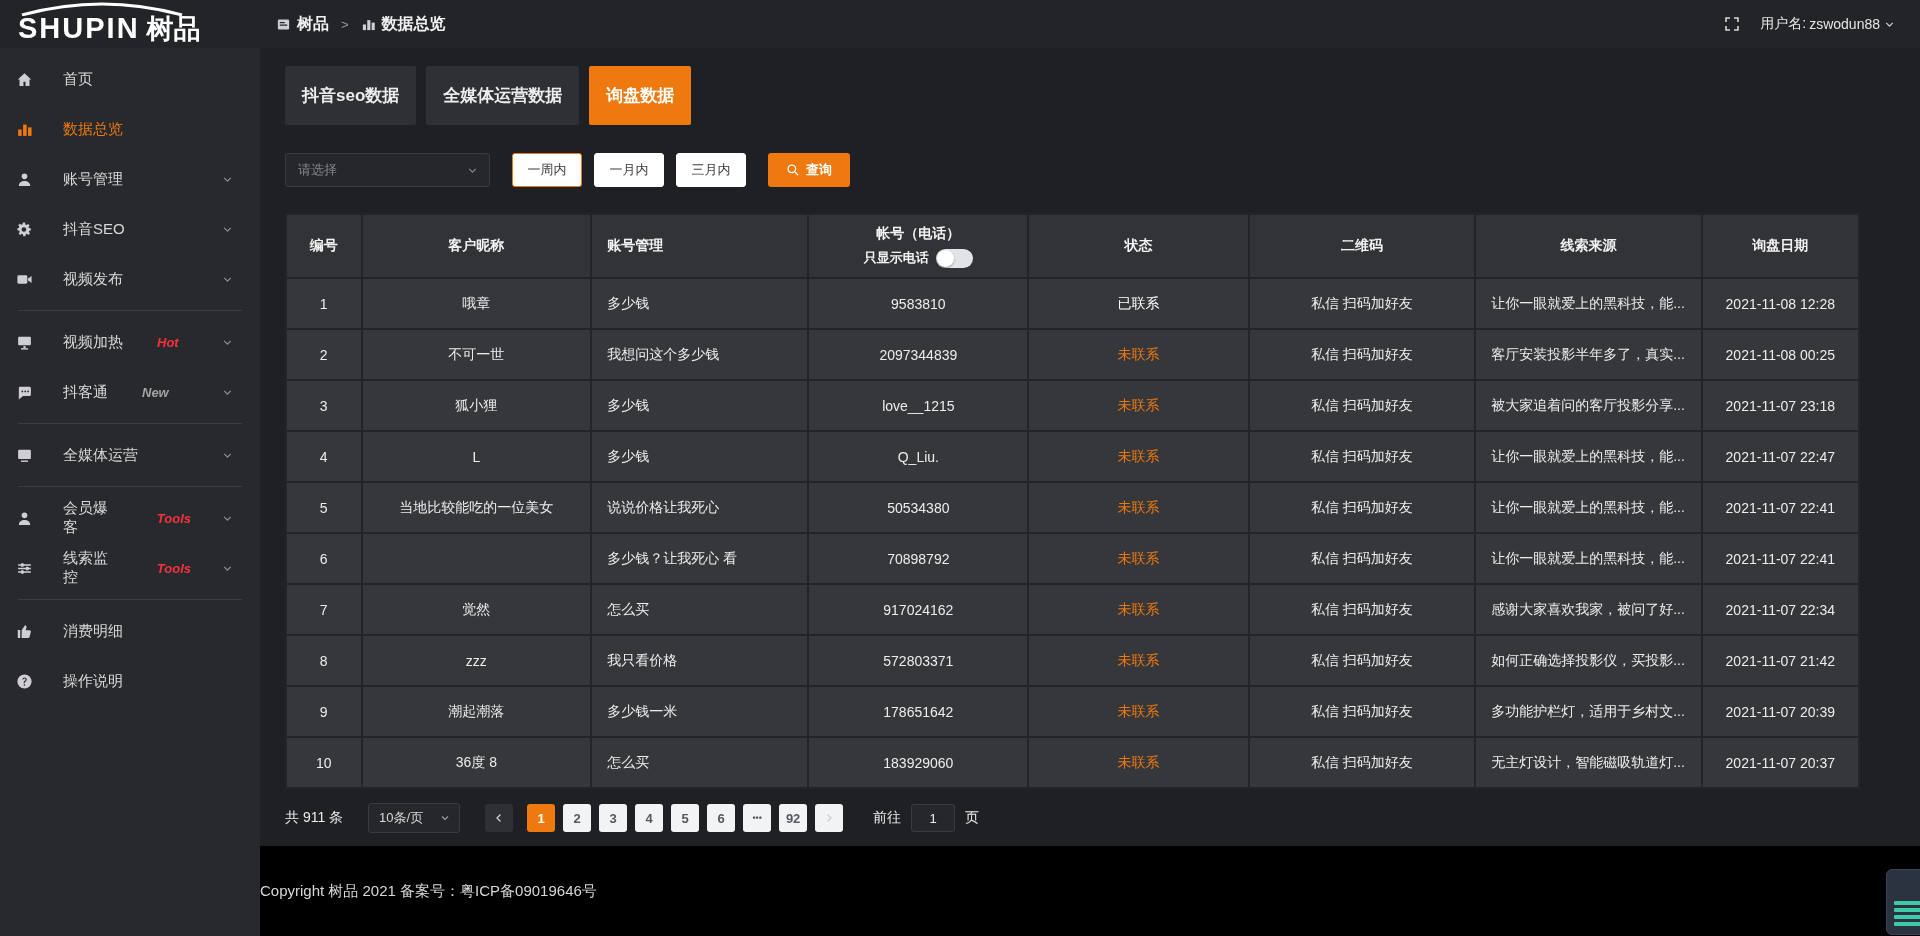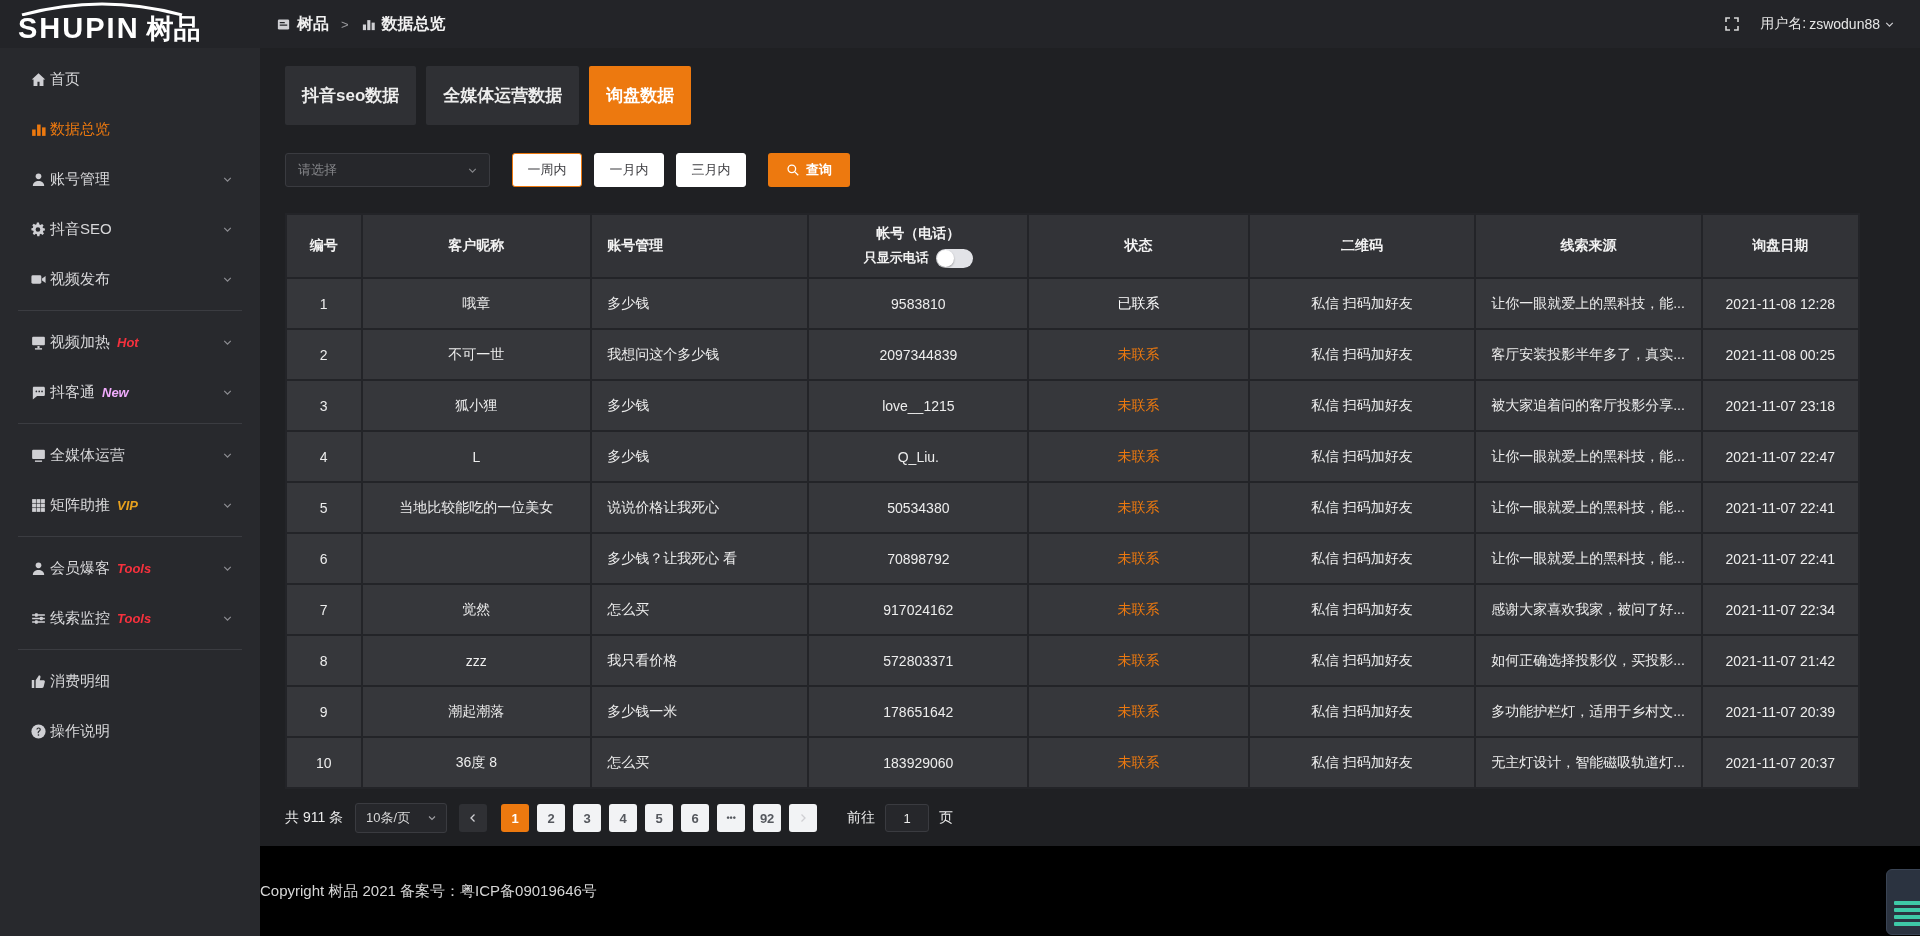--- a/index.html
+++ b/index.html
@@ -19,21 +19,21 @@
   .breadcrumb { display:flex; align-items:center; gap:12px; font-size:16px; font-weight:bold; color:#F1F1F1; margin-left:16px; }
   .bc-item { display:flex; align-items:center; gap:6px; cursor:pointer; }
   .bc-sep { color:#9A9A9E; font-size:13px; font-weight:normal; }
   .header-right { margin-left:auto; display:flex; align-items:center; gap:20px; padding-right:24px; font-size:14px; color:#E6E6E6; }
   .fullscreen-btn { background:none; border:none; color:#D8D8D8; cursor:pointer; display:flex; }
   .user-chip { display:flex; align-items:center; gap:3px; cursor:pointer; }
   .icon { display:inline-flex; align-items:center; justify-content:center; color:#CFCFD3; }
   .icon svg { display:block; }
   
   .sidebar { position:absolute; top:48px; left:0; bottom:0; width:260px; background:#28292D; padding-top:6px; z-index:5; }
-  .side-item { height:50px; display:flex; align-items:center; gap:3px; padding:0 26px 0 30px; font-size:15px; color:#D8D8DA; cursor:pointer; }
+  .side-item { height:50px; display:flex; align-items:center; gap:30px; padding:0 26px 0 16px; font-size:15px; color:#D8D8DA; cursor:pointer; }
   .side-item.active { color:#ED790F; }
   .side-item.active .icon { color:#ED790F; }
   .side-badge { font-style:italic; font-weight:bold; font-size:13px; margin-left:4px; }
   .chev { margin-left:auto; color:#8E8E93; }
   .side-divider { height:1px; background:#3B3C41; margin:6px 18px; }
   
   .main { position:absolute; top:48px; left:260px; right:0; bottom:0; background:#1F2023; padding:0 60px 0 25px; }
   .tabs { display:flex; gap:10px; padding-top:18px; }
   .tab { background:#2F3034; border:none; color:#EDEDED; font-size:17px; font-weight:bold; padding:18px 17px; border-radius:2px; cursor:pointer; font-family:inherit; }
   .tab.active { background:#ED790F; color:#fff; }
@@ -48,21 +48,21 @@
   .data-table th, .data-table td { border:2px solid #232428; }
   .data-table th { background:#323337; color:#F3F3F3; font-size:14px; font-weight:bold; height:64px; padding:0 10px; text-align:center; }
   .data-table td { background:#36373B; color:#EDEDED; font-size:14px; height:51px; padding:0 10px; text-align:center; white-space:nowrap; overflow:hidden; text-overflow:ellipsis; }
   .data-table th.left, .data-table td.left { text-align:left; padding-left:15px; }
   .cell-accent { color:#ED790F; }
   .th-sub { display:flex; align-items:center; justify-content:center; gap:7px; margin-top:6px; font-size:13px; font-weight:bold; }
   .toggle { width:37px; height:19px; background:#E2E3E7; border-radius:10px; position:relative; display:inline-block; cursor:pointer; }
   .toggle-knob { position:absolute; left:1px; top:1px; width:17px; height:17px; background:#fff; border-radius:50%; box-shadow:0 1px 2px rgba(0,0,0,.35); }
   
   .pagination { display:flex; align-items:center; margin-top:14px; font-size:14px; color:#EDEDED; gap:8px; }
-  .pg-size { width:92px; height:30px; background:#26272B; border:1px solid #3A3B40; border-radius:3px; color:#D8D8D8; font-size:13px; display:flex; align-items:center; justify-content:space-between; padding:0 8px 0 10px; margin:0 4px; cursor:pointer; }
+  .pg-size { width:92px; height:30px; background:#26272B; border:1px solid #3A3B40; border-radius:3px; color:#D8D8D8; font-size:13px; display:flex; align-items:center; justify-content:space-between; padding:0 8px 0 10px; margin:0 17px; cursor:pointer; }
   .pg-btn { width:28px; height:28px; border:none; border-radius:3px; background:#F2F3F5; color:#55585E; font-size:13px; font-weight:bold; display:flex; align-items:center; justify-content:center; cursor:pointer; font-family:inherit; }
   .pg-btn.prev { background:#2F3034; color:#C0C4CC; margin-right:6px; }
   .pg-btn.next { margin-left:0; }
   .pg-btn.active { background:#ED790F; color:#fff; }
   .pg-goto { display:flex; align-items:center; gap:10px; margin-left:22px; }
   .pg-input { width:44px; height:28px; background:#26272B; border:1px solid #3A3B40; border-radius:3px; color:#EDEDED; text-align:center; font-size:13px; font-family:inherit; }
   
   .footer { position:absolute; left:0; right:0; bottom:0; height:90px; background:#000000; display:flex; align-items:center; justify-content:flex-start; color:#D6D6D6; font-size:15px; }
   
   .floating-widget { position:absolute; right:-10px; bottom:1px; width:44px; height:66px; background:#2B3340; border:1px solid #3A4454; border-radius:6px; padding:7px 7px 8px; display:flex; flex-direction:column; justify-content:flex-end; gap:3px; z-index:9; cursor:pointer; }
@@ -201,60 +201,36 @@
       <div class="side-item">
         <span class="icon">
           <svg width="17" height="17" viewBox="0 0 24 24">
             <path d="M5 4h14c1.2 0 2 .9 2 2v9c0 1.1-.8 2-2 2H10l-6 5V6c0-1.1.8-2 1-2z" fill="currentColor"></path>
             <circle cx="9" cy="10.5" r="1.2" fill="#28292D"></circle>
             <circle cx="13" cy="10.5" r="1.2" fill="#28292D"></circle>
             <circle cx="17" cy="10.5" r="1.2" fill="#28292D"></circle>
           </svg>
         </span>
         <span>抖客通</span>
-        <span class="side-badge" style="color: #f0abfc;">New</span>
+        <span class="side-badge" style="color: #a3a3a3;">New</span>
         <span class="icon chev">
           <svg width="13" height="13" viewBox="0 0 24 24">
             <path d="M6 9l6 6 6-6" fill="none" stroke="currentColor" stroke-width="2.2"></path>
           </svg>
         </span>
       </div>
       <div class="side-divider"></div>
       <div class="side-item">
         <span class="icon">
           <svg width="17" height="17" viewBox="0 0 24 24">
             <rect x="3" y="4" width="18" height="13" rx="1.5" fill="currentColor"></rect>
             <rect x="7" y="19" width="10" height="2" fill="currentColor"></rect>
           </svg>
         </span>
         <span>全媒体运营</span>
-        <span class="icon chev">
-          <svg width="13" height="13" viewBox="0 0 24 24">
-            <path d="M6 9l6 6 6-6" fill="none" stroke="currentColor" stroke-width="2.2"></path>
-          </svg>
-        </span>
-      </div>
-      <div class="side-item">
-        <span class="icon">
-          <svg width="17" height="17" viewBox="0 0 24 24">
-            <g fill="currentColor">
-              <rect x="3" y="3" width="5.4" height="5.4"></rect>
-              <rect x="9.3" y="3" width="5.4" height="5.4"></rect>
-              <rect x="15.6" y="3" width="5.4" height="5.4"></rect>
-              <rect x="3" y="9.3" width="5.4" height="5.4"></rect>
-              <rect x="9.3" y="9.3" width="5.4" height="5.4"></rect>
-              <rect x="15.6" y="9.3" width="5.4" height="5.4"></rect>
-              <rect x="3" y="15.6" width="5.4" height="5.4"></rect>
-              <rect x="9.3" y="15.6" width="5.4" height="5.4"></rect>
-              <rect x="15.6" y="15.6" width="5.4" height="5.4"></rect>
-            </g>
-          </svg>
-        </span>
-        <span>矩阵助推</span>
-        <span class="side-badge" style="color: rgb(232, 161, 30);">VIP</span>
         <span class="icon chev">
           <svg width="13" height="13" viewBox="0 0 24 24">
             <path d="M6 9l6 6 6-6" fill="none" stroke="currentColor" stroke-width="2.2"></path>
           </svg>
         </span>
       </div>
       <div class="side-divider"></div>
       <div class="side-item">
         <span class="icon">
           <svg width="17" height="17" viewBox="0 0 24 24">

